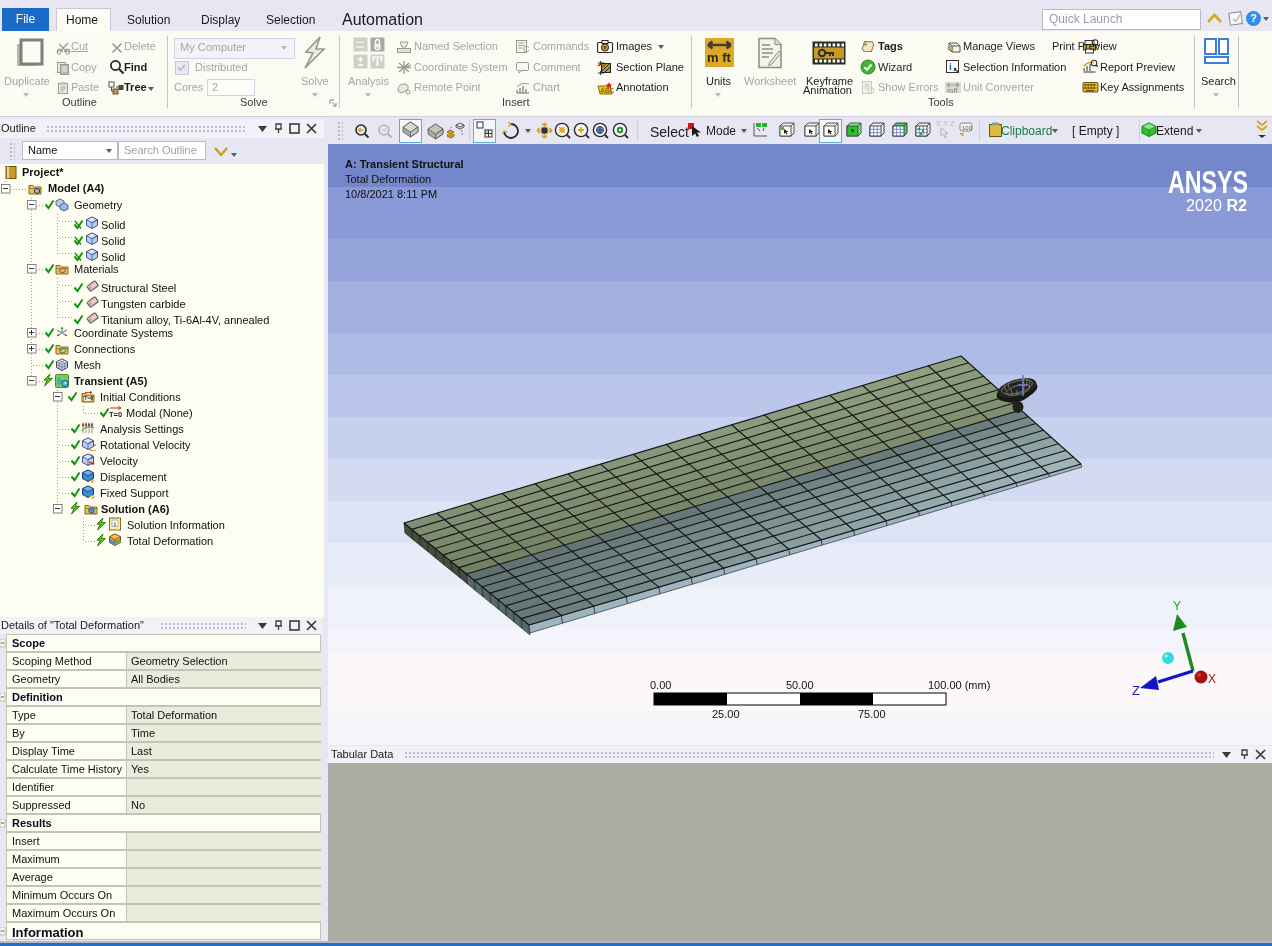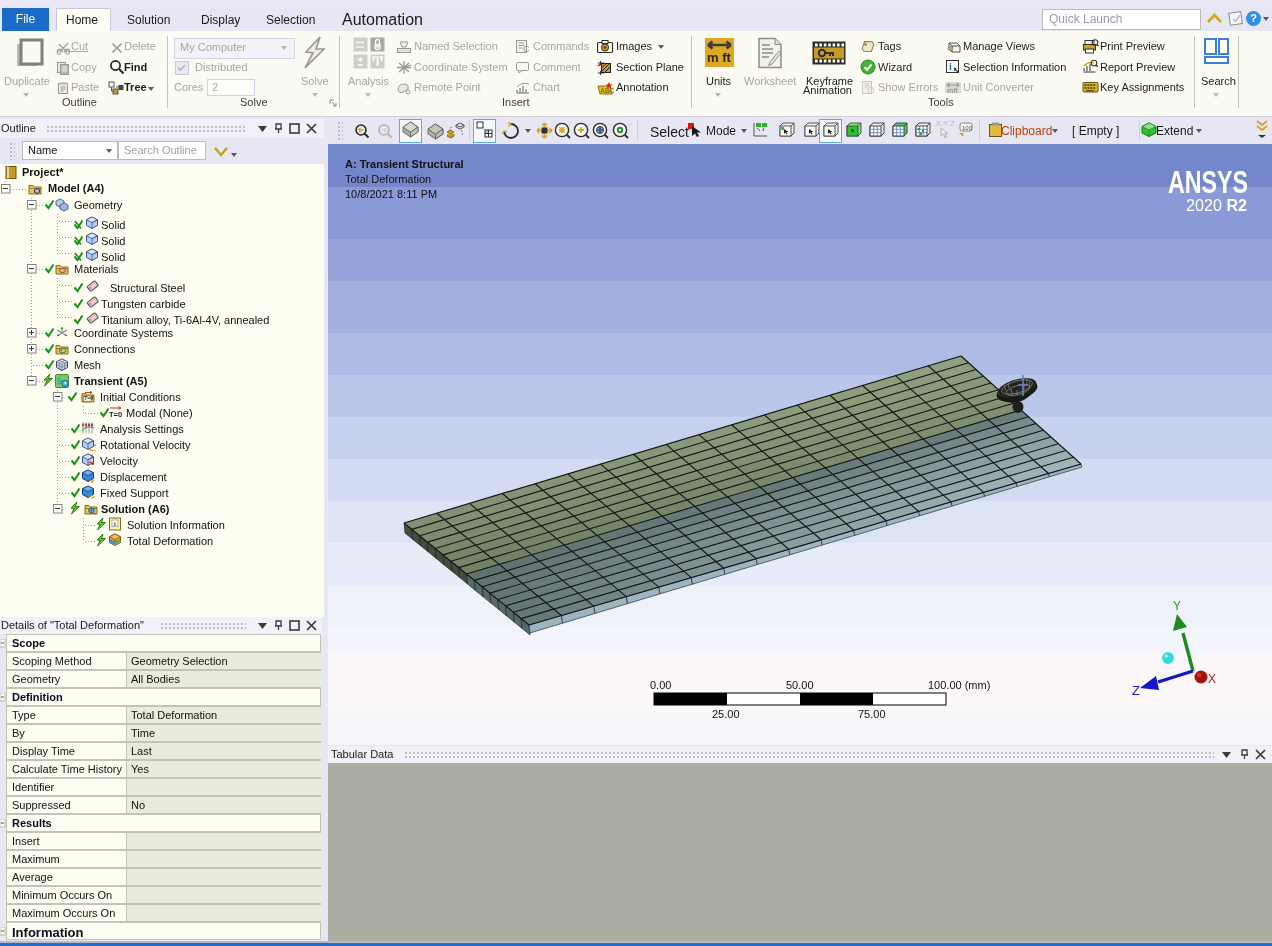--- a/index.html
+++ b/index.html
@@ -212,21 +212,21 @@
     <rect x="29.400000000000002" y="18.5" width="2.6" height="3" fill="#fffef2"></rect>
     <circle cx="10" cy="12" r="3.2" fill="none" stroke="#2e2d28" stroke-width="2"></circle>
     <path d="M13 12 h9 M18 12 v3 M21 12 v3" stroke="#2e2d28" stroke-width="2"></path>
   </svg>
 <div class="abs rlbl blk" style="left:806px;top:75px;">Keyframe</div>
 <div class="abs rlbl blk" style="left:803px;top:84px;">Animation</div>
 <svg class="icon" style="left:860px;top:39px" width="16" height="15">
     <path d="M2 6 L8 1.5 L14 6 L14 9 L8 13.5 L2 9Z" fill="#efe7c8" stroke="#8a7a3a" transform="rotate(-35 8 7.5)"></path>
     <circle cx="5.5" cy="5.5" r="1.2" fill="#8a7a3a"></circle>
   </svg>
-<div class="abs rlbl blk" style="left:878px;top:40px;">Tags</div>
+<div class="abs rlbl blk" style="left:878px;top:40px;font-weight:bold;">Tags</div>
 <svg class="icon" style="left:860px;top:59px" width="16" height="16">
     <circle cx="8" cy="8" r="7" fill="#42b42e" stroke="#2a8a1e"></circle>
     <path d="M4.5 8.2 L7 10.7 L11.5 5.5" stroke="#fff" stroke-width="2" fill="none"></path>
   </svg>
 <div class="abs rlbl blk" style="left:878px;top:61px;">Wizard</div>
 <svg class="icon" style="left:860px;top:80px" width="16" height="15">
     <rect x="2.5" y="1.5" width="9" height="12" fill="#f2f1ea" stroke="#c9c8c0"></rect>
     <path d="M4.5 4h5M4.5 6h5M4.5 8h3" stroke="#c9c8c0"></path>
     <circle cx="11" cy="10.5" r="3" fill="none" stroke="#c9c8c0"></circle>
   </svg>
@@ -250,21 +250,21 @@
     <text x="3" y="12.5" font-size="7" fill="#9a9991" font-weight="bold">mft</text>
   </svg>
 <div class="abs rlbl gray" style="left:963px;top:81px;">Unit Converter</div>
 <svg class="icon" style="left:1082px;top:39px" width="17" height="16">
     <rect x="3" y="1.5" width="9" height="4" fill="#f0efe8" stroke="#333"></rect>
     <rect x="1.5" y="5.5" width="12" height="5.5" fill="#c9a52a" stroke="#333"></rect>
     <rect x="3.5" y="10" width="8" height="4" fill="#fff" stroke="#333"></rect>
     <circle cx="13" cy="3.5" r="2.8" fill="none" stroke="#333" stroke-width="1.1"></circle>
     <path d="M15 5.5 l1.5 1.5" stroke="#333" stroke-width="1.3"></path>
   </svg>
-<div class="abs rlbl blk" style="left:1100px;top:40px;text-align:center;">Print Preview</div>
+<div class="abs rlbl blk" style="left:1052px;top:40px;text-align:center;">Print Preview</div>
 <svg class="icon" style="left:1082px;top:59px" width="17" height="16">
     <path d="M1.5 13 h12" stroke="#555" stroke-width="1.2"></path>
     <path d="M2 12 v-3 M5 12 v-5 M8 12 v-7" stroke="#8a8a82" stroke-width="1.8"></path>
     <path d="M2 7 Q7 2 12 4" stroke="#c79b23" fill="none" stroke-width="1.3"></path>
     <circle cx="12" cy="4" r="2.8" fill="none" stroke="#333" stroke-width="1.1"></circle>
     <path d="M14 6 l1.8 1.8" stroke="#333" stroke-width="1.3"></path>
   </svg>
 <div class="abs rlbl blk" style="left:1100px;top:61px;">Report Preview</div>
 <svg class="icon" style="left:1082px;top:80px" width="17" height="15">
     <rect x="1" y="2.5" width="15" height="9.5" rx="1" fill="#d8b62a" stroke="#6a5410"></rect>
@@ -426,21 +426,21 @@
 <svg class="icon" style="left:956px;top:121px" width="18" height="17">
     <rect x="4" y="2" width="12" height="8" rx="2" fill="#f5f4ee" stroke="#888"></rect>
     <text x="6" y="8.5" font-size="6" fill="#555">100</text>
     <path d="M4 12 l3 3 M7 15 l0-2.5 l-2.5 0" stroke="#d9a520" stroke-width="1.2"></path>
   </svg>
 <div class="abs" style="left:979px;top:120px;width:1px;height:21px;background:#d0cedd;"></div>
 <svg class="icon" style="left:988px;top:121px" width="15" height="17">
     <rect x="1.5" y="3.5" width="12" height="12" fill="#e0ba41" stroke="#6a5410"></rect>
     <rect x="4" y="1.5" width="7" height="3" fill="#9a9991"></rect>
   </svg>
-<div class="abs txt" style="left:1001px;top:124px;font-size:12px;color:#c2410c;">Clipboard</div>
+<div class="abs txt" style="left:1001px;top:124px;font-size:12px;color:#15803d;">Clipboard</div>
 <div class="drop" style="left:1052px;top:129px;"></div>
 <div class="abs txt" style="left:1072px;top:124px;font-size:12px;color:#1a1a1a;">[ Empty ]</div>
 <div class="abs" style="left:1139px;top:120px;width:1px;height:21px;background:#d0cedd;"></div>
 <svg class="icon" style="left:1140px;top:121px" width="18" height="18">
     <path d="M9 2 L16 5.5 L16 12 L9 15.5 L2 12 L2 5.5Z" fill="#2fc42f" stroke="#1a7a1a"></path>
     <path d="M9 2 L16 5.5 L9 9 L2 5.5Z" fill="#8ae88a" stroke="#1a7a1a" stroke-width="0.7"></path>
     <path d="M9 9 v6.5" stroke="#1a7a1a" stroke-width="0.7"></path>
   </svg>
 <div class="abs txt" style="left:1156px;top:124px;font-size:12px;color:#1a1a1a;">Extend</div>
 <div class="drop" style="left:1196px;top:129px;"></div>
@@ -640,21 +640,21 @@
 <div class="trlbl" style="left:74px;top:263px;">Materials</div>
 <svg class="icon" style="left:73px;top:282px" width="11" height="11">
     <path d="M1.5 5.5 L4.5 9 L9.5 1.5" fill="none" stroke="#149414" stroke-width="2"></path>
   </svg>
 <svg class="icon" style="left:85px;top:279px" width="14" height="14">
     <g transform="rotate(-38 7 7)">
       <rect x="2.5" y="4.5" width="10" height="6" rx="1" fill="#f5c8c8" stroke="#555"></rect>
       <circle cx="4.5" cy="7.5" r="1" fill="#fff" stroke="#555" stroke-width="0.6"></circle>
     </g>
   </svg>
-<div class="trlbl" style="left:101px;top:282px;margin-left:9px;">Structural Steel</div>
+<div class="trlbl" style="left:101px;top:282px;">Structural Steel</div>
 <svg class="icon" style="left:73px;top:298px" width="11" height="11">
     <path d="M1.5 5.5 L4.5 9 L9.5 1.5" fill="none" stroke="#149414" stroke-width="2"></path>
   </svg>
 <svg class="icon" style="left:85px;top:295px" width="14" height="14">
     <g transform="rotate(-38 7 7)">
       <rect x="2.5" y="4.5" width="10" height="6" rx="1" fill="#f5c8c8" stroke="#555"></rect>
       <circle cx="4.5" cy="7.5" r="1" fill="#fff" stroke="#555" stroke-width="0.6"></circle>
     </g>
   </svg>
 <div class="trlbl" style="left:101px;top:298px;">Tungsten carbide</div>

